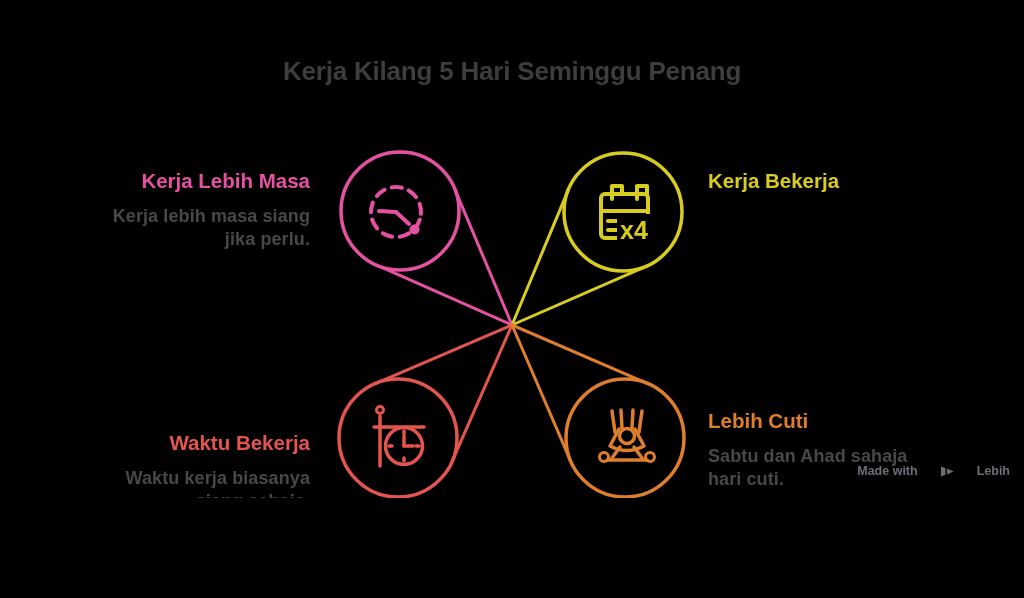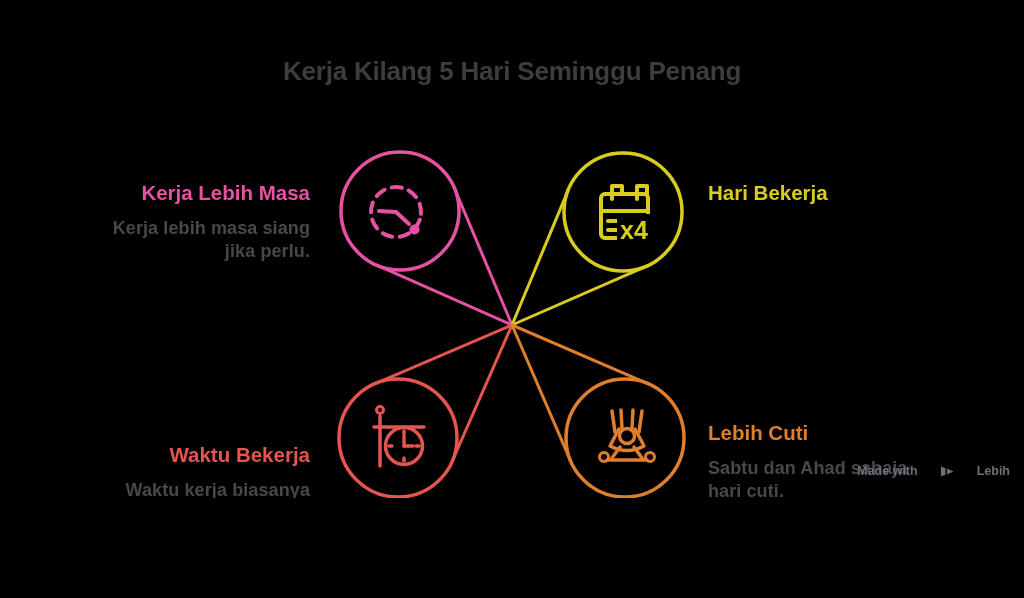--- a/index.html
+++ b/index.html
@@ -10,21 +10,21 @@
   }
   .title{
     position:absolute;top:56px;left:0;width:100%;text-align:center;
     font-size:26px;font-weight:700;letter-spacing:-0.2px;
     color:var(--title,#3d3d3d);
   }
   svg.diagram{position:absolute;left:0;top:0;width:1024px;height:598px;}
   .qtext{position:absolute;width:200px;}
   .qtext.left{text-align:right;}
   .qtext.right{text-align:left;}
-  .qlabel{font-size:20.5px;font-weight:700;margin:16px 0 12px 0;line-height:1.1;}
+  .qlabel{font-size:20.5px;font-weight:700;margin:4px 0 12px 0;line-height:1.1;}
   .qdesc{font-size:18px;font-weight:600;line-height:1.33;letter-spacing:.1px;color:var(--body,#46484b);}
   .label-0{color:var(--node0);}
   .label-1{color:var(--node1);}
   .label-2{color:var(--node2);}
   .label-3{color:var(--node3);}
   .sn0{stroke:var(--node0);} .sn1{stroke:var(--node1);}
   .sn2{stroke:var(--node2);} .sn3{stroke:var(--node3);}
   .fn0{fill:var(--node0);}  .fn1{fill:var(--node1);}
   .wm{
     position:absolute;right:14px;bottom:20px;
@@ -110,21 +110,21 @@
       </g>
     </g>
   </svg>
 
   <div class="qtext left" style="left:110px;top:166px">
     <div class="qlabel label-0">Kerja Lebih Masa</div>
     <div class="qdesc">Kerja lebih masa siang jika perlu.</div>
   </div>
 
   <div class="qtext right" style="left:708px;top:166px">
-    <div class="qlabel label-1">Hari Bekerja</div>
+    <div class="qlabel label-1">Kerja Bekerja</div>
   </div>
 
   <div class="qtext left" style="left:110px;top:428px">
     <div class="qlabel label-2">Waktu Bekerja</div>
     <div class="qdesc">Waktu kerja biasanya siang sahaja.</div>
   </div>
 
   <div class="qtext right" style="left:708px;top:406px">
     <div class="qlabel label-3">Lebih Cuti</div>
     <div class="qdesc">Sabtu dan Ahad sahaja hari cuti.</div>

